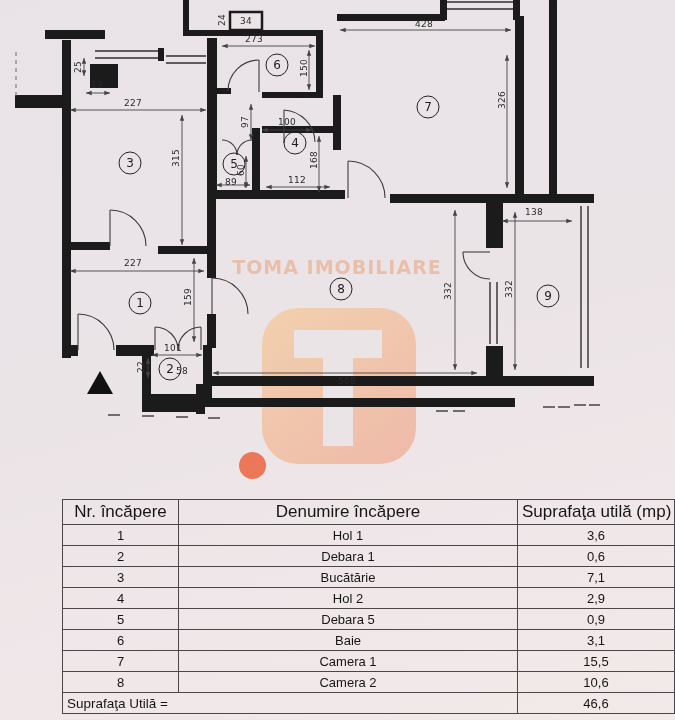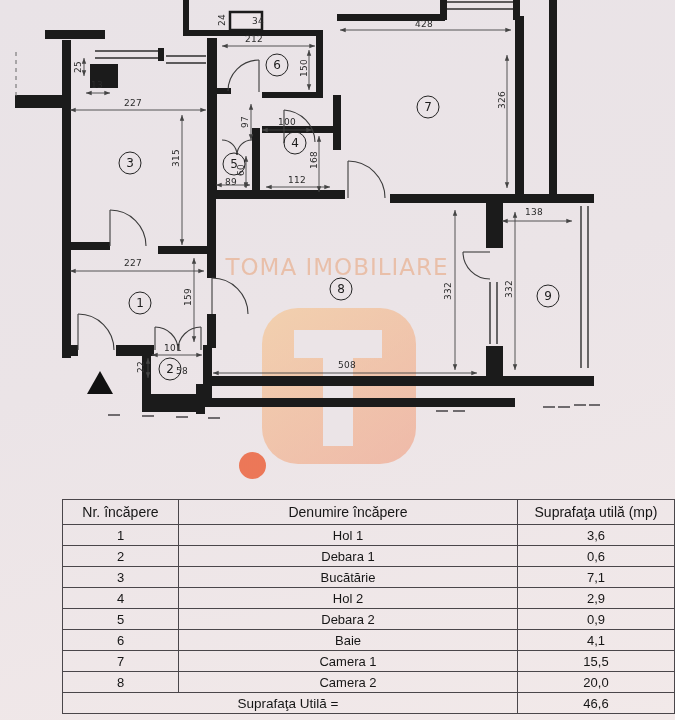--- a/index.html
+++ b/index.html
@@ -17,21 +17,21 @@
   }
   .dimv{transform:translate(-50%,-50%) rotate(-90deg);}
   .roomnum{
     position:absolute;width:21px;height:21px;border:1.4px solid #242424;border-radius:50%;
     font-size:12px;line-height:21px;text-align:center;transform:translate(-50%,-50%);
     background:transparent;
   }
   
   #wm-text{
     position:absolute;left:337px;top:267px;transform:translate(-50%,-50%);
-    font-size:23px;font-weight:normal;letter-spacing:1px;color:#e89c6d;opacity:.5;white-space:nowrap;
+    font-size:19px;font-weight:bold;letter-spacing:1px;color:#e89c6d;opacity:.5;white-space:nowrap;
   }
   #wm-logo{
     position:absolute;left:262px;top:308px;width:154px;height:156px;border-radius:36px;
     background:linear-gradient(145deg,rgba(246,196,140,.62),rgba(240,150,118,.55));
   }
   #wm-logo .t-bar{position:absolute;left:32px;top:22px;width:88px;height:28px;background:#ebe4e7;}
   #wm-logo .t-stem{position:absolute;left:61px;top:48px;width:30px;height:90px;background:#ebe4e7;}
   #wm-dot{
     position:absolute;left:239px;top:452px;width:27px;height:27px;border-radius:50%;
     background:rgba(235,100,62,.85);
@@ -39,25 +39,25 @@
   
   #area-table{
     position:absolute;left:62px;top:499px;width:587px;
     border-collapse:collapse;table-layout:fixed;
     font-family:"Liberation Sans",sans-serif;font-size:13px;color:#161616;
   }
   #area-table th,#area-table td{
     border:1.2px solid #4a464a;text-align:center;font-weight:400;
     height:20px;padding:0 4px;overflow:hidden;white-space:nowrap;
   }
-  #area-table th{height:24px;font-size:14px;}
+  #area-table th{height:24px;font-size:17px;}
   #area-table .c1{width:107px;}
   #area-table .c2{width:330px;}
   #area-table .c3{width:148px;}
-  #area-table td.total-label{text-align:center;padding-right:8px;font-size:13.5px;}
+  #area-table td.total-label{text-align:left;padding-right:8px;font-size:13.5px;}
 </style>
 </head>
 <body>
 
 <div id="stage">
 
   <div id="plan">
 
     <div id="wm-text">TOMA IMOBILIARE</div>
     <div id="wm-logo">
@@ -185,42 +185,42 @@
         <line x1="543" y1="407" x2="555" y2="407"></line>
         <line x1="558" y1="407" x2="570" y2="407"></line>
         <line x1="574" y1="405" x2="586" y2="405"></line>
         <line x1="589" y1="405" x2="600" y2="405"></line>
       </g>
       <line x1="16" y1="52" x2="16" y2="96" stroke="#666" stroke-width="1" stroke-dasharray="4 4"></line>
 
       <polygon points="100,371 87,394 113,394" fill="#111"></polygon>
     </svg>
 
-    <div class="dim" style="left:254px;top:39px">212</div>
+    <div class="dim" style="left:254px;top:39px">273</div>
     <div class="dim dimv" style="left:304px;top:68px">150</div>
     <div class="dim" style="left:424px;top:24px">428</div>
     <div class="dim dimv" style="left:502px;top:100px">326</div>
-    <div class="dim" style="left:258px;top:21px">34</div>
+    <div class="dim" style="left:246px;top:21px">34</div>
     <div class="dim dimv" style="left:222px;top:20px">24</div>
     <div class="dim dimv" style="left:245px;top:122px">97</div>
     <div class="dim" style="left:287px;top:122px">100</div>
     <div class="dim dimv" style="left:314px;top:160px">168</div>
     <div class="dim" style="left:297px;top:180px">112</div>
     <div class="dim" style="left:231px;top:182px">89</div>
     <div class="dim dimv" style="left:241px;top:170px">60</div>
     <div class="dim dimv" style="left:78px;top:67px">25</div>
     <div class="dim" style="left:97px;top:85px">13</div>
     <div class="dim" style="left:133px;top:103px">227</div>
     <div class="dim dimv" style="left:176px;top:158px">315</div>
     <div class="dim" style="left:133px;top:263px">227</div>
     <div class="dim dimv" style="left:188px;top:297px">159</div>
     <div class="dim" style="left:173px;top:348px">101</div>
     <div class="dim" style="left:182px;top:371px">58</div>
     <div class="dim dimv" style="left:141px;top:367px">22</div>
-    <div class="dim" style="left:347px;top:365px">508</div>
+    <div class="dim" style="left:347px;top:381px">508</div>
     <div class="dim dimv" style="left:448px;top:291px">332</div>
     <div class="dim dimv" style="left:509px;top:289px">332</div>
     <div class="dim" style="left:534px;top:212px">138</div>
 
     <div class="roomnum" style="left:140px;top:303px">1</div>
     <div class="roomnum" style="left:170px;top:369px">2</div>
     <div class="roomnum" style="left:130px;top:163px">3</div>
     <div class="roomnum" style="left:295px;top:143px">4</div>
     <div class="roomnum" style="left:234px;top:164px">5</div>
     <div class="roomnum" style="left:277px;top:65px">6</div>
@@ -253,37 +253,37 @@
           <td>Bucătărie</td>
           <td>7,1</td>
         </tr>
         <tr>
           <td>4</td>
           <td>Hol 2</td>
           <td>2,9</td>
         </tr>
         <tr>
           <td>5</td>
-          <td>Debara 2</td>
+          <td>Debara 5</td>
           <td>0,9</td>
         </tr>
         <tr>
           <td>6</td>
           <td>Baie</td>
-          <td>4,1</td>
+          <td>3,1</td>
         </tr>
         <tr>
           <td>7</td>
           <td>Camera 1</td>
           <td>15,5</td>
         </tr>
         <tr>
           <td>8</td>
           <td>Camera 2</td>
-          <td>20,0</td>
+          <td>10,6</td>
         </tr>
       </tbody>
     <tfoot>
       <tr>
         <td class="total-label" colspan="2">Suprafaţa Utilă =</td>
         <td>46,6</td>
       </tr>
     </tfoot>
   </table>
 

